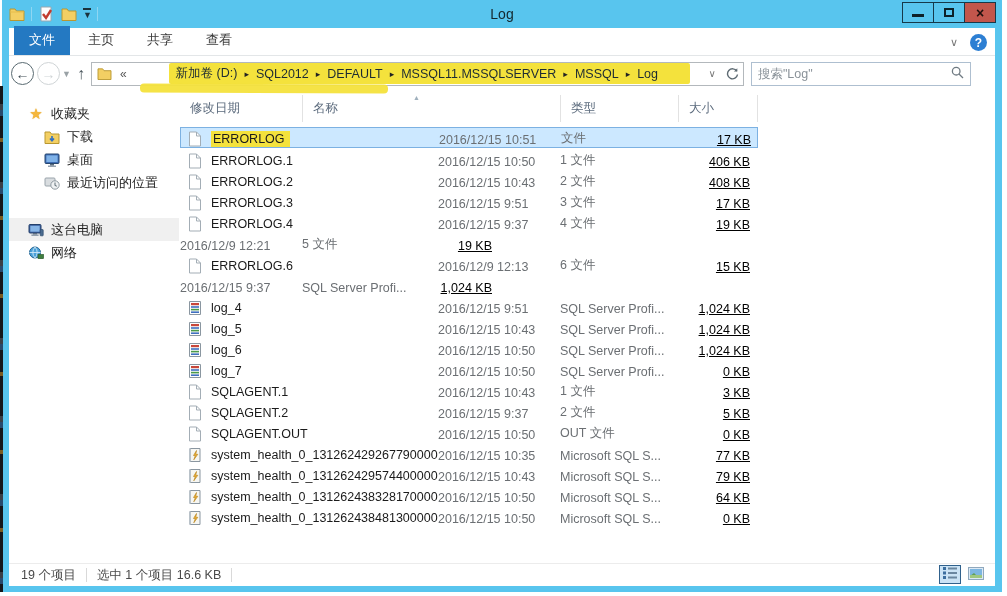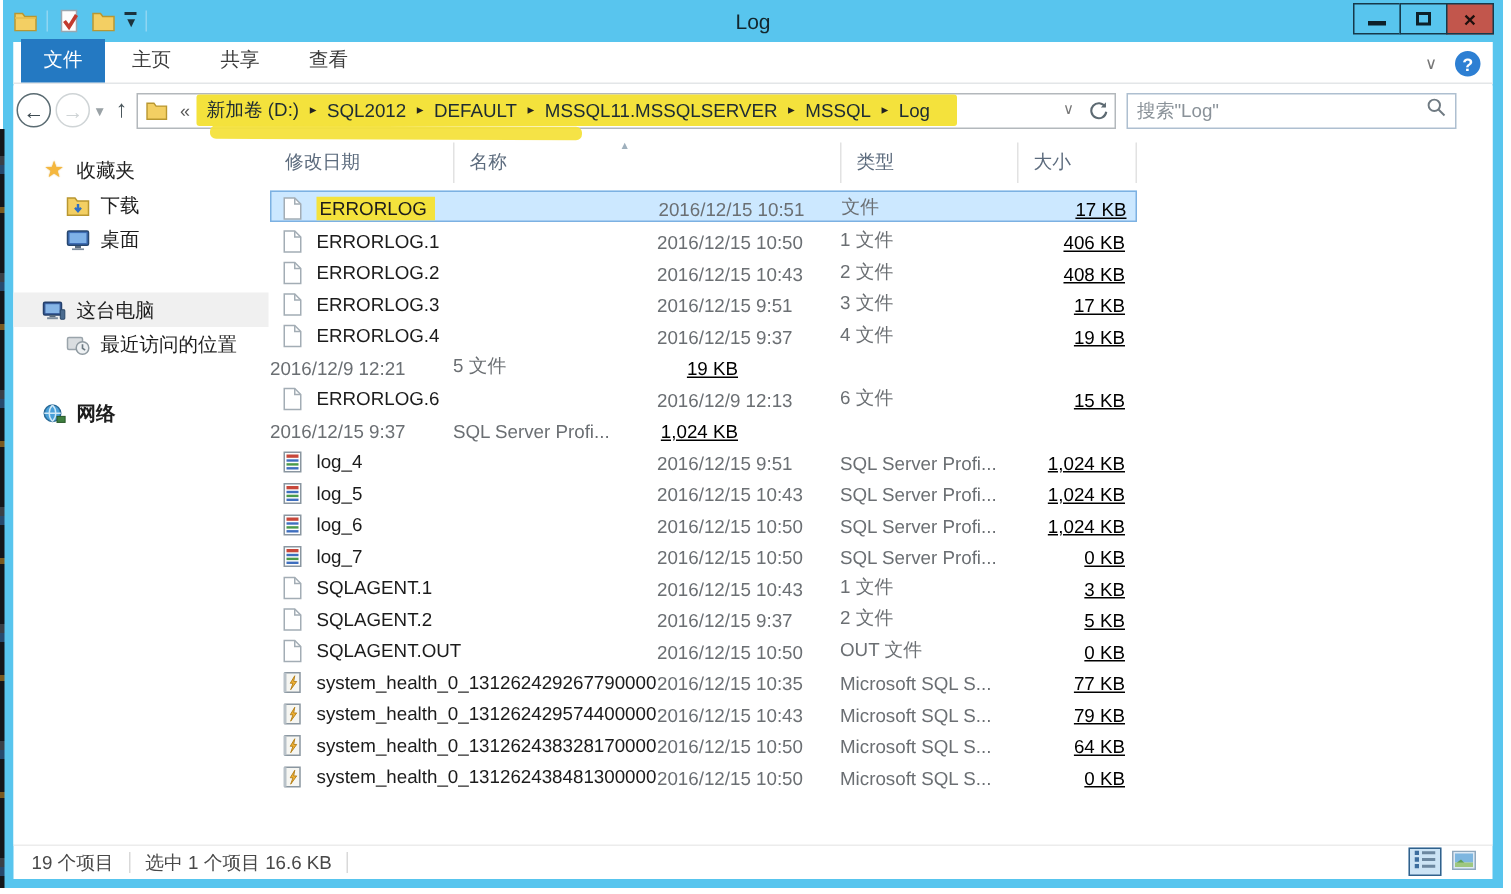--- a/index.html
+++ b/index.html
@@ -40,21 +40,21 @@
 
   
   .addressrow { position:absolute; left:0; top:29px; width:100%; height:33px; background:#fff; display:flex; align-items:center; }
   .nav-circle { width:23px; height:23px; border-radius:50%; border:1px solid #5a6b72; display:flex; align-items:center; justify-content:center;
     font-size:14px; color:#3e4b52; margin-left:2px; }
   .nav-circle.disabled { border-color:#cfd4d6; color:#cfd4d6; }
   .nav-dd { font-size:9px; color:#9aa2a6; margin:0 2px; }
   .nav-up { font-size:16px; color:#4a565c; margin:0 6px 0 4px; }
   .addr-box { height:24px; border:1px solid #b3b8bc; background:#fff; display:flex; align-items:center; width:653px; padding:0 4px; position:relative; }
   .addr-box .chev-left { color:#555; font-size:12px; margin:0 4px 0 6px; }
-  .crumb-hl { display:flex; align-items:center; border-radius:2px; padding:2px 14px 2px 3px; }
+  .crumb-hl { display:flex; align-items:center; border-radius:2px; padding:2px 28px 2px 3px;margin-left:38px; }
   .crumb { font-size:12.5px; color:#1d2b33; padding:0 4px; white-space:nowrap; }
   .crumb-sep { font-size:9px; color:#222; padding:0 3px; }
   .addr-right { position:absolute; right:4px; display:flex; align-items:center; gap:10px; background:inherit; }
   .addr-chev { font-size:10px; color:#777; }
   .refresh-icon svg { display:block; }
   .search-box { height:24px; border:1px solid #aebfd0; margin-left:7px; width:220px; display:flex; align-items:center; padding:0 6px; }
   .search-box input { border:none; outline:none; flex:1; font-size:12.5px; color:#333; font-family:inherit; background:transparent; }
   .search-box input::placeholder { color:#8a9299; opacity:1; }
 
   .yellow-streak { position:absolute; left:140px; top:84px; width:248px; height:9px; background:#f4e23c; border-radius:4px; transform:rotate(.2deg); opacity:.95; }
@@ -218,44 +218,44 @@
               <span class="sicon">
                 <svg width="16" height="14" viewBox="0 0 16 14">
                   <rect x="1" y="1" width="14" height="9.5" rx="1" fill="#3e6db5" stroke="#27476f"></rect>
                   <rect x="2.4" y="2.4" width="11.2" height="6.6" fill="#7fb2e8"></rect>
                   <rect x="6" y="11" width="4" height="1.6" fill="#5a6b7d"></rect>
                   <rect x="4" y="12.6" width="8" height="1.2" fill="#7d8c9c"></rect>
                 </svg>
               </span>
               <span>桌面</span>
             </div>
+            <div class="side-item child">
+              <span class="sicon">
+                <svg width="16" height="14" viewBox="0 0 16 14">
+                  <rect x="1" y="2" width="10" height="8" rx="1" fill="#d9dde0" stroke="#9aa4ab"></rect>
+                  <circle cx="11" cy="9" r="4.2" fill="#eef1f3" stroke="#8f9aa1"></circle>
+                  <path d="M11 6.5 v2.7 l1.8 1.2" fill="none" stroke="#6d7density" stroke-width="1"></path>
+                  <path d="M11 6.5 v2.7 l1.8 1.2" fill="none" stroke="#6d7a82" stroke-width="1.1"></path>
+                </svg>
+              </span>
+              <span>最近访问的位置</span>
+            </div>
             <div class="side-item hl" style="margin-top: 24px;">
               <span class="sicon">
                 <svg width="16" height="14" viewBox="0 0 16 14">
                   <rect x="1" y="1.5" width="12" height="8.5" rx="1" fill="#3a5f9e" stroke="#24406b"></rect>
                   <rect x="2.3" y="2.8" width="9.4" height="5.9" fill="#86b5e6"></rect>
                   <rect x="5" y="10" width="4" height="1.5" fill="#5a6b7d"></rect>
                   <rect x="3.4" y="11.5" width="7.2" height="1.3" fill="#7d8c9c"></rect>
                   <rect x="12.2" y="6.5" width="3" height="6.3" rx="0.6" fill="#4a6b8f" stroke="#2c4a6b" stroke-width="0.7"></rect>
                 </svg>
               </span>
               <span>这台电脑</span>
             </div>
-            <div class="side-item child">
-              <span class="sicon">
-                <svg width="16" height="14" viewBox="0 0 16 14">
-                  <rect x="1" y="2" width="10" height="8" rx="1" fill="#d9dde0" stroke="#9aa4ab"></rect>
-                  <circle cx="11" cy="9" r="4.2" fill="#eef1f3" stroke="#8f9aa1"></circle>
-                  <path d="M11 6.5 v2.7 l1.8 1.2" fill="none" stroke="#6d7density" stroke-width="1"></path>
-                  <path d="M11 6.5 v2.7 l1.8 1.2" fill="none" stroke="#6d7a82" stroke-width="1.1"></path>
-                </svg>
-              </span>
-              <span>最近访问的位置</span>
-            </div>
-            <div class="side-item" style="margin-top: 23px; font-weight: bold;">
+            <div class="side-item" style="">
               <span class="sicon">
                 <svg width="16" height="14" viewBox="0 0 16 14">
                   <circle cx="7" cy="6.5" r="5.5" fill="#4aa0d8" stroke="#2a6a97"></circle>
                   <path d="M1.5 6.5 h11 M7 1 a8 8 0 0 1 0 11 M7 1 a8 8 0 0 0 0 11" fill="none" stroke="#cfe8f7" stroke-width="0.9"></path>
                   <rect x="10" y="8.6" width="5.4" height="4" fill="#3f7f3f" stroke="#2a5a2a" stroke-width="0.7"></rect>
                 </svg>
               </span>
               <span>网络</span>
             </div>
           </div>

